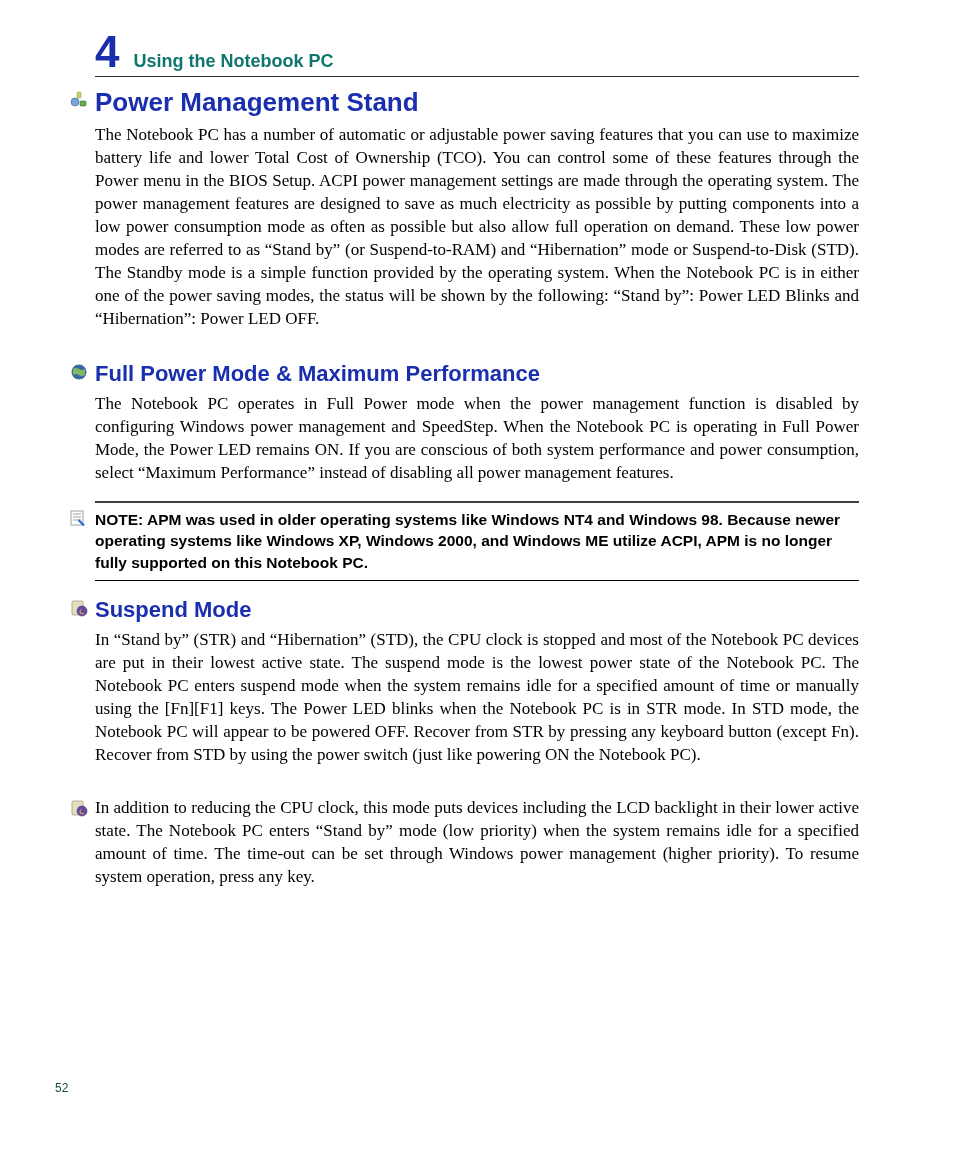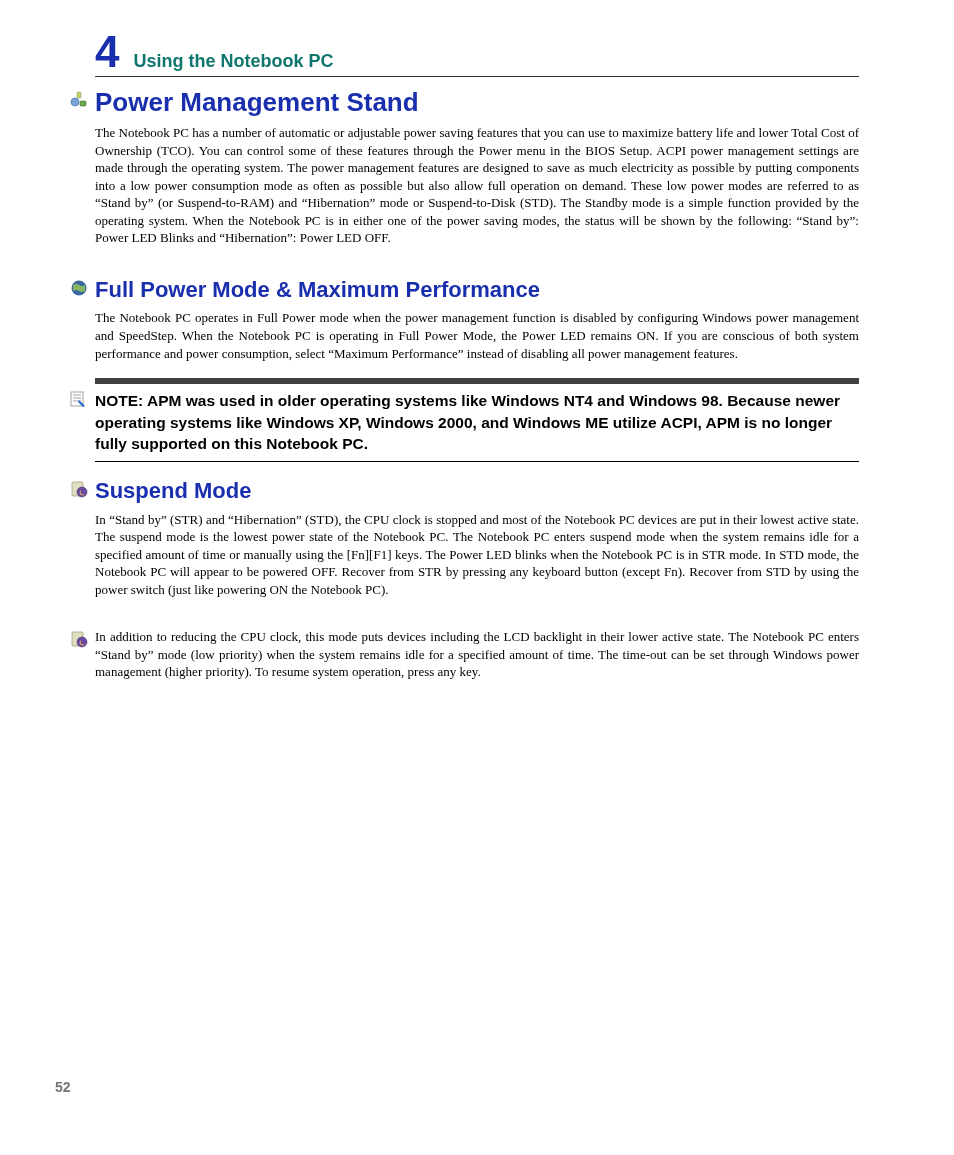--- a/index.html
+++ b/index.html
@@ -60,27 +60,27 @@
   }
   .subsection-heading {
     font-family: Arial, Helvetica, sans-serif;
     font-weight: 700;
     color: #1a2fae;
     font-size: 22px;
     margin: 22px 0 6px 0;
     line-height: 1.2;
   }
   .body-text {
-    font-size: 13px;
+    font-size: 17px;
     line-height: 1.35;
     text-align: justify;
     margin: 0;
   }
   .note-box {
-    border-top: 6px solid #404040;
+    border-top: 2px solid #404040;
     border-bottom: 1px solid #000;
     margin: 16px 0 16px 0;
     padding: 6px 0 6px 0;
     position: relative;
   }
   .note-icon {
     position: absolute;
     left: -26px;
     top: 6px;
     width: 18px;
@@ -91,23 +91,23 @@
     font-weight: 700;
     font-size: 15.5px;
     line-height: 1.4;
     margin: 0;
   }
   .page-number {
     position: absolute;
     left: 55px;
     bottom: 60px;
     font-family: Arial, Helvetica, sans-serif;
-    font-weight: 700;
-    color: #737373;
-    font-size: 14px;
+    font-weight: 400;
+    color: #14532d;
+    font-size: 12px;
   }
   .gap-top { margin-top: 30px; }
 </style>
 </head>
 <body>
 
 <div class="page">
 
   <div class="chapter-row">
     <span class="chapter-number">4</span>

